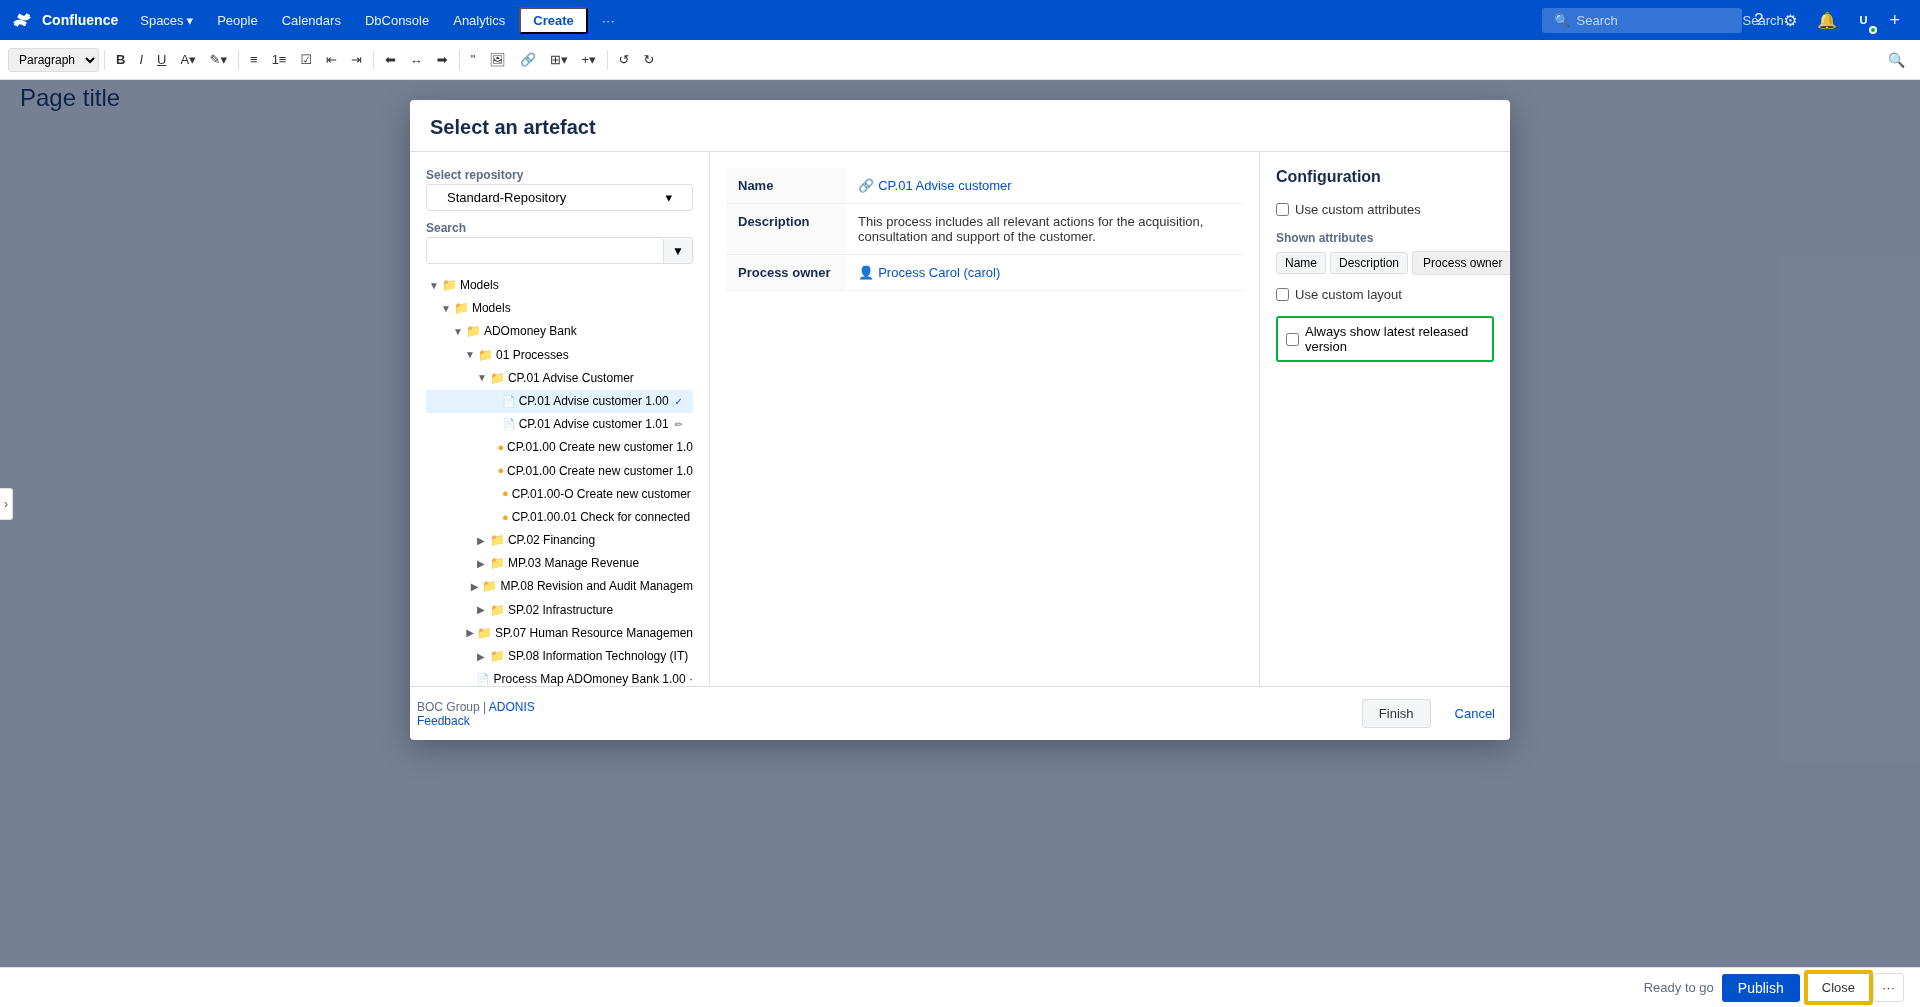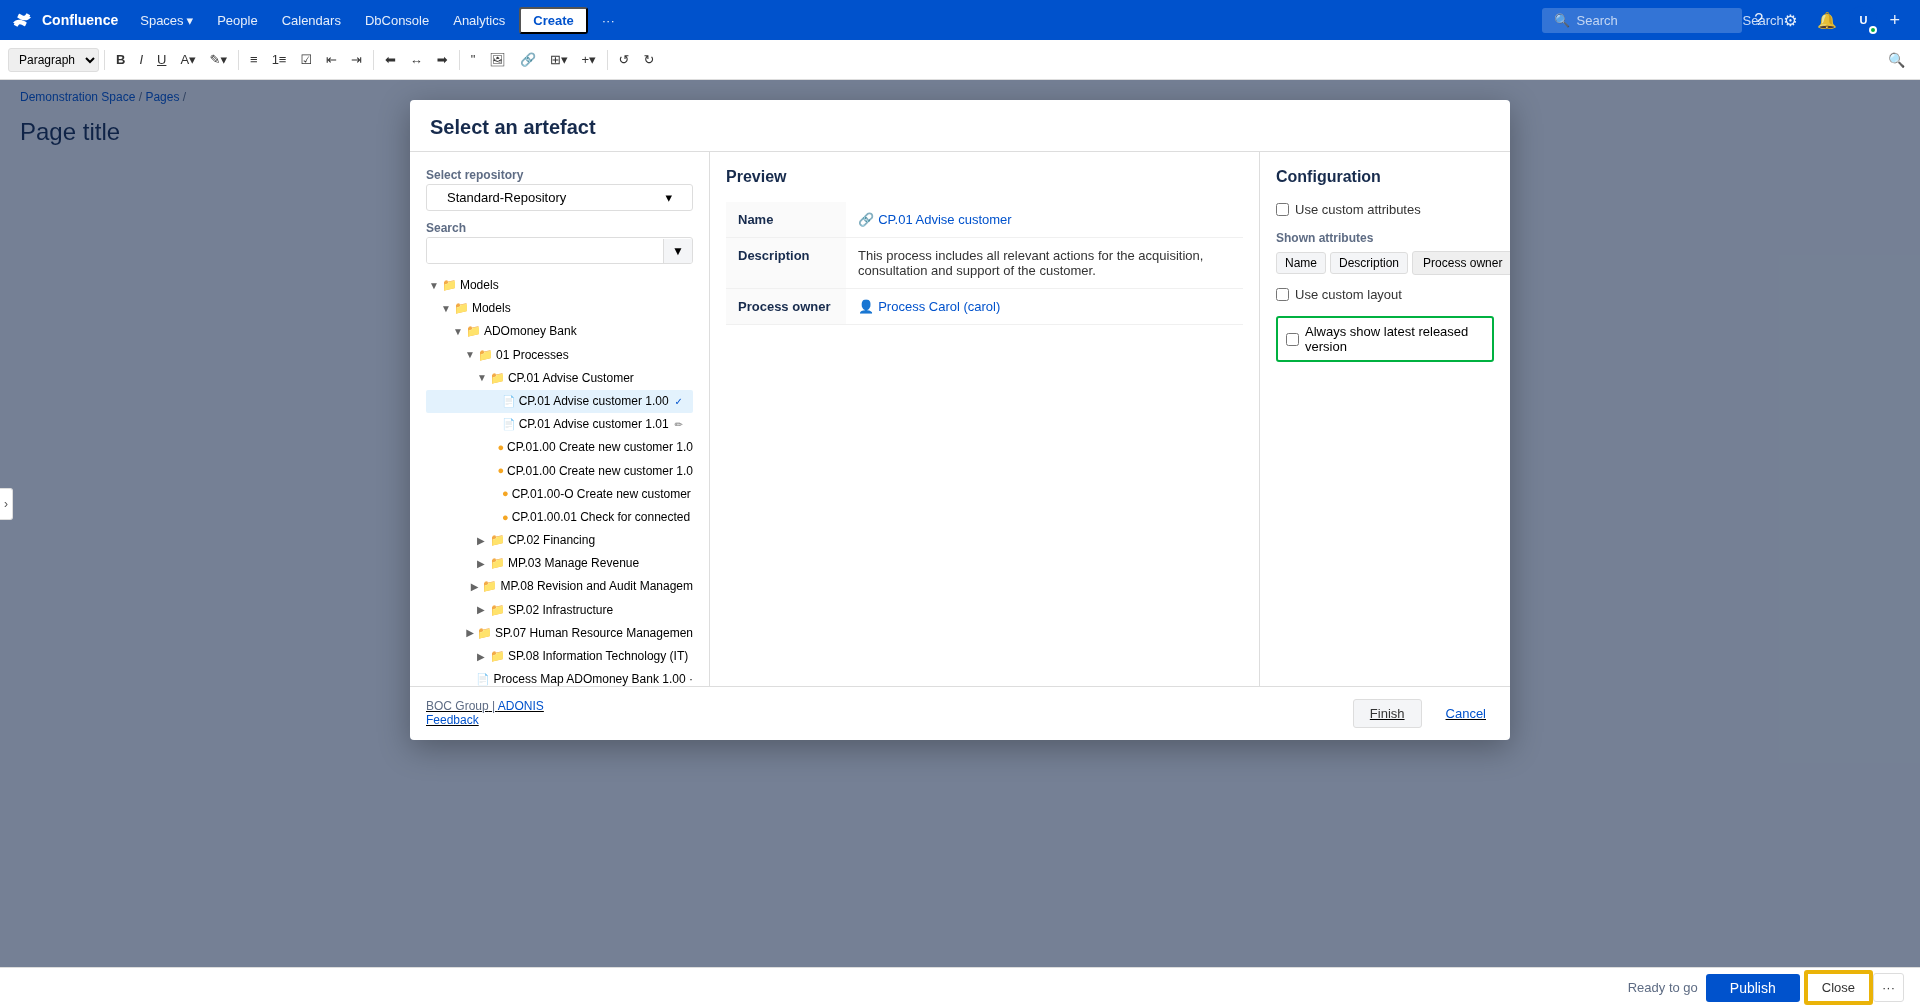--- a/index.html
+++ b/index.html
@@ -204,26 +204,25 @@
       display: flex;
       align-items: center;
       gap: 6px;
       margin-top: 8px;
       font-size: 13px;
     }
     .latest-version-box input[type=checkbox] { cursor: pointer; }
 
     
     .dialog-footer {
-      padding: 12px 16px;
+      padding: 12px 7px;
       border-top: 1px solid #ddd;
       display: flex;
       justify-content: space-between;
-      align-items: flex-start;
-      text-decoration: underline;
+      align-items: center;
     }
     .footer-left { font-size: 12px; color: #5e6c84; }
     .footer-left a { color: #0052cc; text-decoration: none; }
     .footer-right { display: flex; gap: 16px; }
     .btn-finish { background: #f4f5f7; border: 1px solid #ddd; border-radius: 3px; padding: 6px 16px; font-size: 13px; cursor: pointer; color: #333; }
     .btn-cancel { background: transparent; border: none; color: #0052cc; padding: 6px 8px; font-size: 13px; cursor: pointer; }
 
     
     .bottom-bar {
       position: fixed;
@@ -231,21 +230,21 @@
       height: 40px;
       background: white;
       border-top: 1px solid #ddd;
       display: flex;
       align-items: center;
       padding: 0 16px;
       z-index: 1000;
     }
     .bottom-spacer { flex: 1; }
     .bottom-status { font-size: 13px; color: #5e6c84; }
-    .btn-publish { background: #0052cc; color: white; border: none; border-radius: 3px; padding: 6px 24px; font-size: 14px; font-weight: 500; cursor: pointer; margin-left: 8px; }
+    .btn-publish { background: #0052cc; color: white; border: none; border-radius: 3px; padding: 6px 16px; font-size: 14px; font-weight: 500; cursor: pointer; margin-left: 8px; }
     .btn-close { background: transparent; border: 4px solid #eab308; border-radius: 3px; padding: 6px 14px; font-size: 13px; cursor: pointer; color: #333; margin-left: 4px; }
     .btn-more { background: transparent; border: 1px solid #ddd; border-radius: 3px; padding: 6px 8px; font-size: 13px; cursor: pointer; color: #333; }
 
     .sidebar-toggle {
       position: fixed;
       left: 0;
       top: 50%;
       transform: translateY(-50%);
       background: white;
       border: 1px solid #ddd;
@@ -346,26 +345,20 @@
   <button class="tb-btn">⊞▾</button>
   <button class="tb-btn">+▾</button>
   <div class="tb-sep"></div>
   <button class="tb-btn">↺</button>
   <button class="tb-btn">↻</button>
   <div class="tb-spacer"></div>
   <div class="tb-icon-btn">🔍</div>
 </div>
 
 <div class="main-area">
-  <div class="breadcrumb">
-    <a>Demonstration Space</a>
-    <span> / </span>
-    <a>Pages</a>
-    <span> / </span>
-  </div>
   <div class="page-title">Page title</div>
 </div>
 
 <div class="sidebar-toggle">›</div>
 
 <div class="dialog-overlay">
   <div class="dialog">
 
     <div class="dialog-header">
       <h2>Select an artefact</h2>
@@ -518,21 +511,20 @@
             <span class="chevron"></span>
             <span style="color:#0052cc;font-size:11px;">📄</span>
             <span>Process Map ADOmoney Bank 1.00 ·</span>
           </div>
 
         </div>
 
       </div>
 
       <div class="middle-panel">
-        <h3>Preview</h3>
         <table class="preview-table">
           <tbody>
               <tr>
             <td>Name</td>
             <td>
               <a class="preview-link">
                 <span style="color:#0052cc;font-size:13px;">🔗</span>
                 <span>CP.01 Advise customer</span>
               </a>
             </td>

